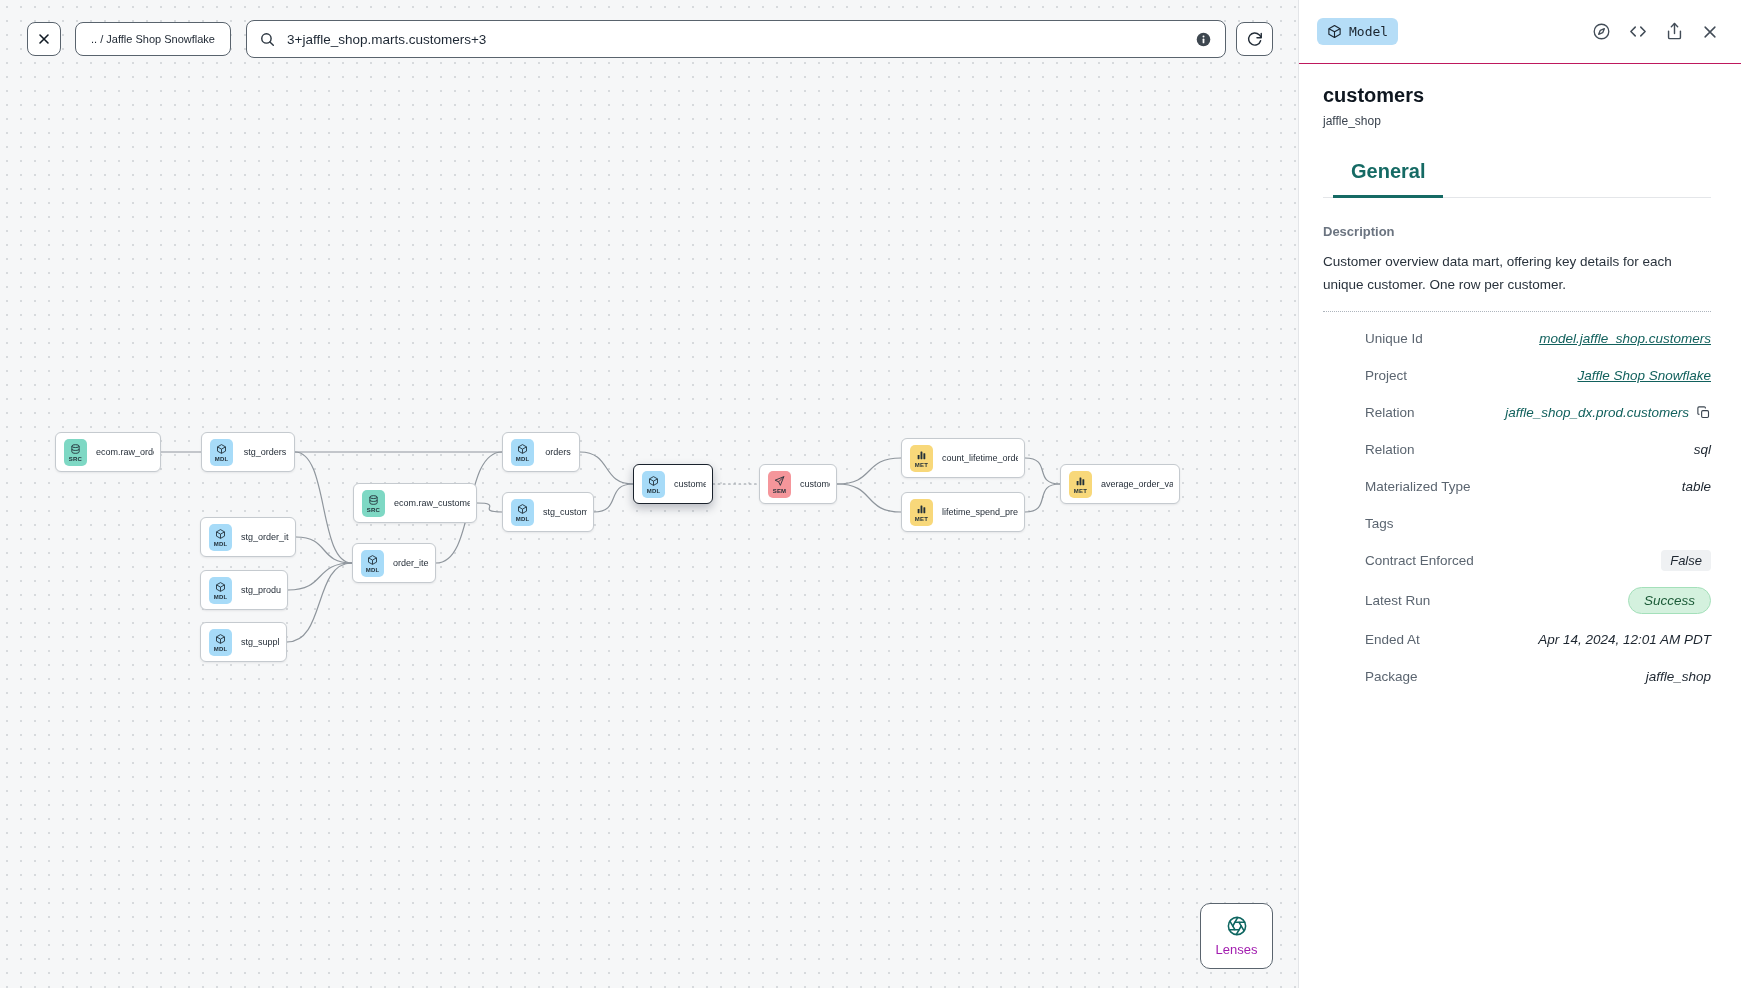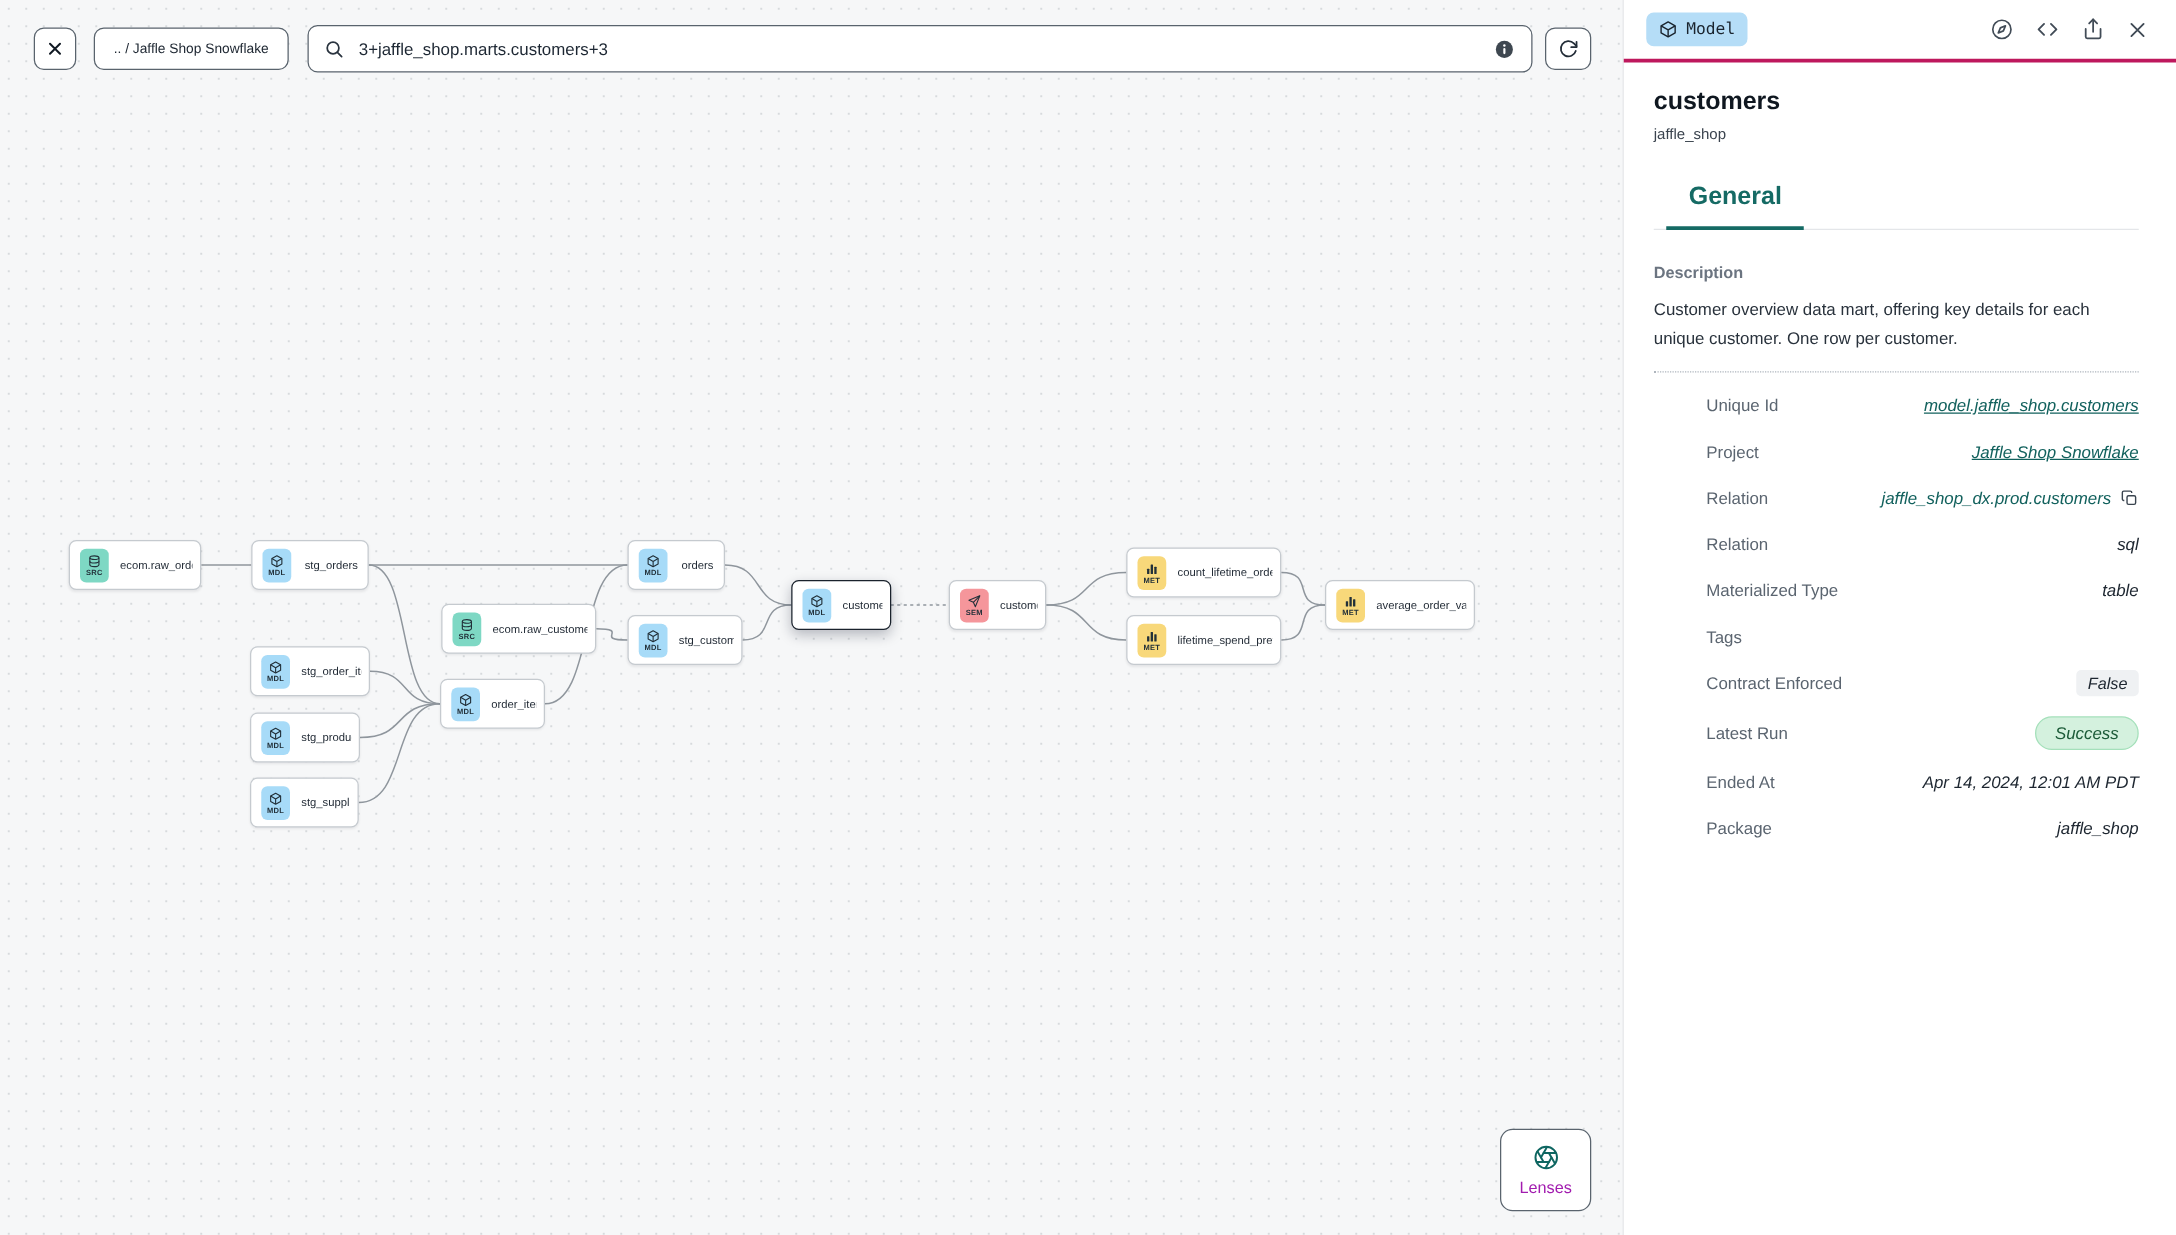--- a/index.html
+++ b/index.html
@@ -38,22 +38,22 @@
 
   
   .lenses{position:absolute;left:1200px;top:903px;width:73px;height:66px;background:#fff;
     border:1px solid #5a646e;border-radius:10px;display:flex;flex-direction:column;
     align-items:center;justify-content:center;gap:5px;cursor:pointer;box-sizing:border-box;}
   .lenses-label{font-size:13px;color:#a21caf;}
 
   
   .panel{position:absolute;top:0;right:0;width:443px;height:988px;background:#fff;
     border-left:1px solid #e3e5e8;box-sizing:border-box;}
-  .panel-header{height:50px;display:flex;align-items:center;justify-content:space-between;
-    padding:0 22px 0 18px;border-bottom:3px solid #be185d;box-sizing:border-box;}
+  .panel-header{height:64px;display:flex;align-items:center;justify-content:space-between;
+    padding:0 22px 0 18px;border-bottom:1px solid #be185d;box-sizing:border-box;}
   .model-badge{display:flex;align-items:center;gap:7px;background:#b5ddf7;border-radius:6px;
     height:27px;padding:0 10px;font-family:"DejaVu Sans Mono","Liberation Mono",monospace;
     font-size:13px;color:#1a242e;}
   .panel-actions{display:flex;align-items:center;gap:17px;}
   .icon-btn{background:none;border:none;padding:0;display:flex;align-items:center;cursor:pointer;}
 
   .panel-body{padding:20px 30px 0 24px;}
   .panel-title{margin:0;font-size:20px;font-weight:bold;color:#0f1720;}
   .panel-subtitle{margin-top:7px;font-size:12px;color:#3a434e;}
   .tabs{margin-top:32px;padding-left:10px;border-bottom:1px solid #e4e6e9;display:flex;}

